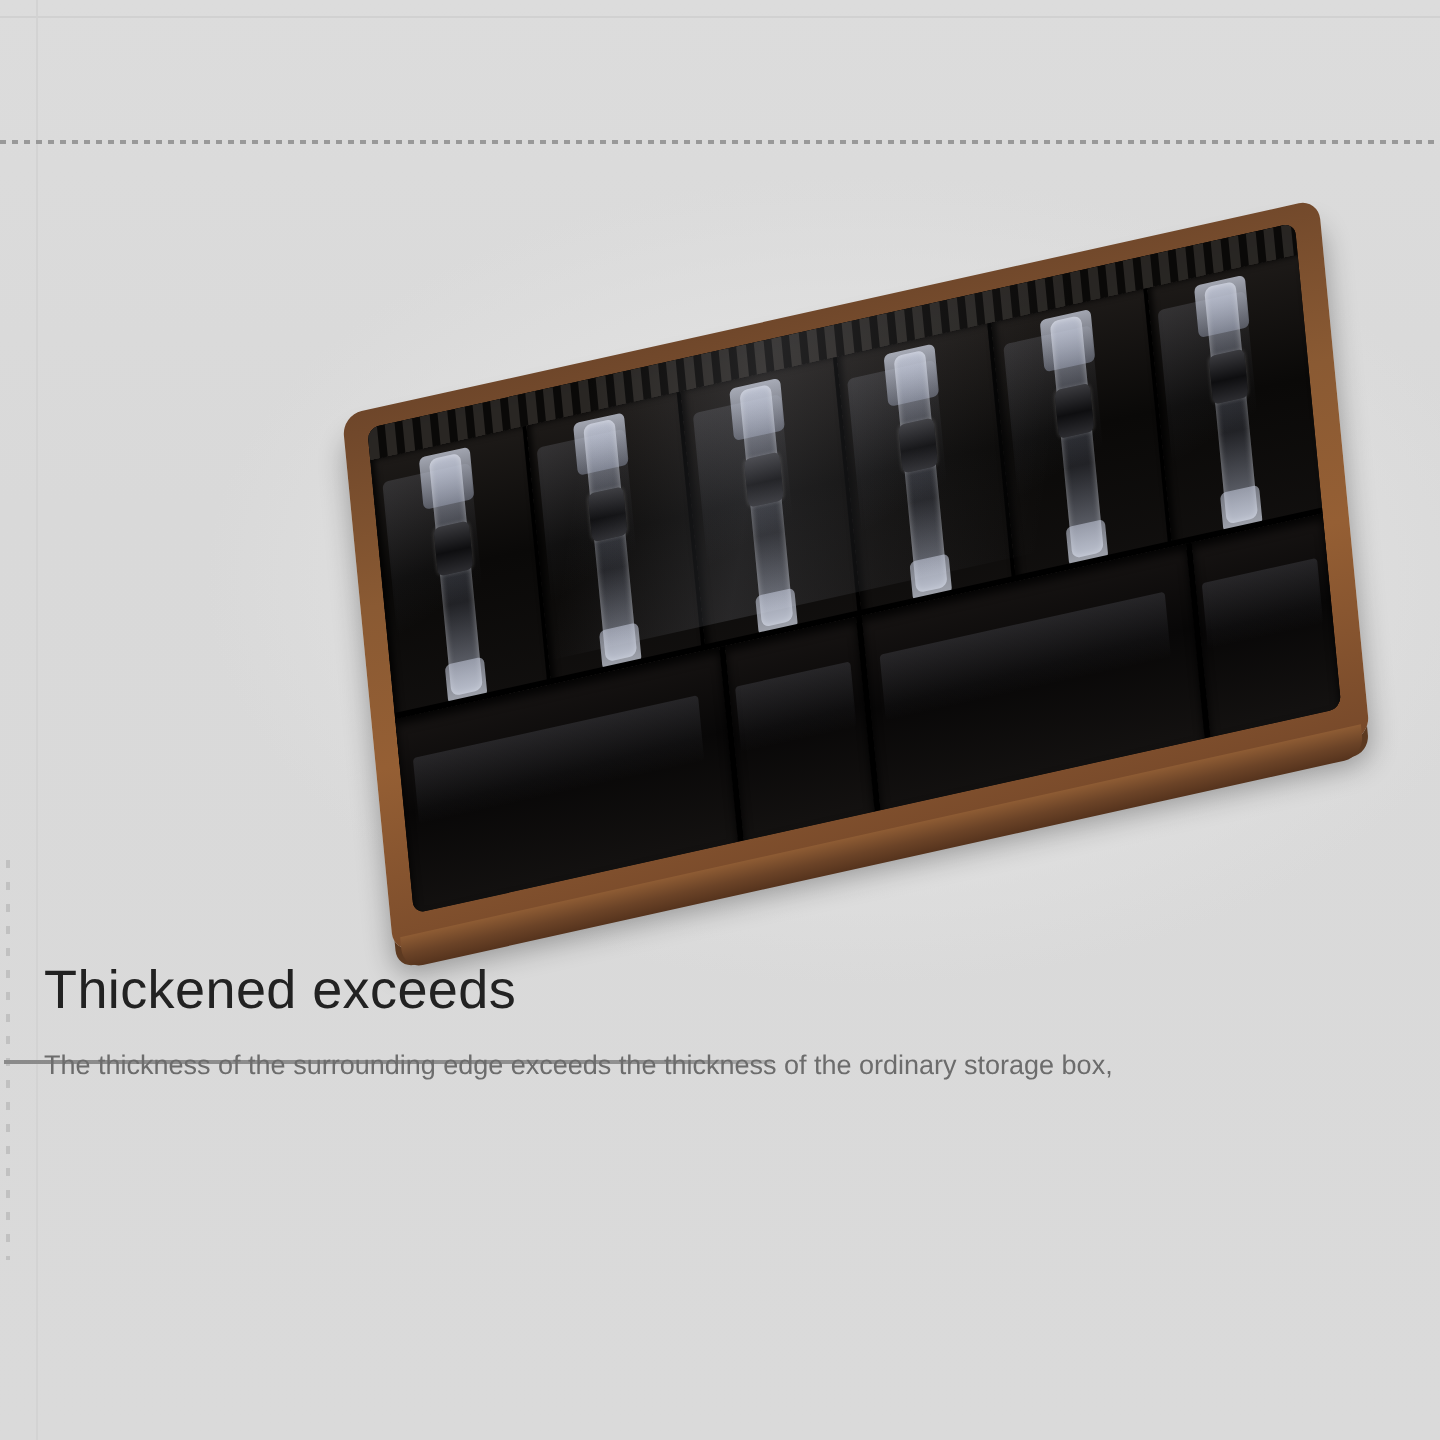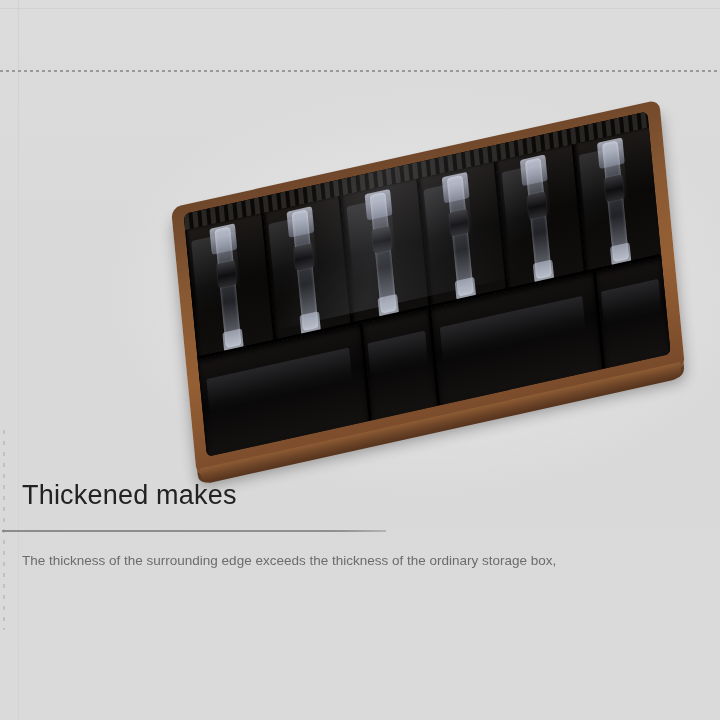--- a/index.html
+++ b/index.html
@@ -169,21 +169,21 @@
     position:absolute; left:22px; top:10px;
     font-size:27px; font-weight:400; letter-spacing:.2px;
     color:#222; white-space:nowrap;
   }
   .caption-divider {
     position:absolute; left:2px; top:60px;
     width:384px; height:2px;
     background:linear-gradient(90deg,#8b8b8b 0%,#909090 88%,#b4b4b4 100%);
   }
   .caption-body {
-    position:absolute; left:22px; top:80px; width:620px;
+    position:absolute; left:22px; top:52px; width:620px;
     font-size:13.5px; line-height:21px; color:#6c6c6c;
   }
   .caption-body .line { display:block; white-space:nowrap; }
 </style>
 </head>
 <body>
 
 <div class="page">
 
   <div class="guide-top-hline"></div>
@@ -272,20 +272,20 @@
               <div class="coin-gloss"></div>
             </div>
           </div>
 
         </div>
       </div>
     </div>
   </div>
 
   <div class="caption">
-    <div class="caption-title">Thickened makes</div>
+    <div class="caption-title">Thickened exceeds</div>
     <div class="caption-divider"></div>
     <div class="caption-body">
       <span class="line">The thickness of the surrounding edge exceeds the thickness of the ordinary storage box,</span>
     </div>
   </div>
 
 </div>
 
 </body></html>

